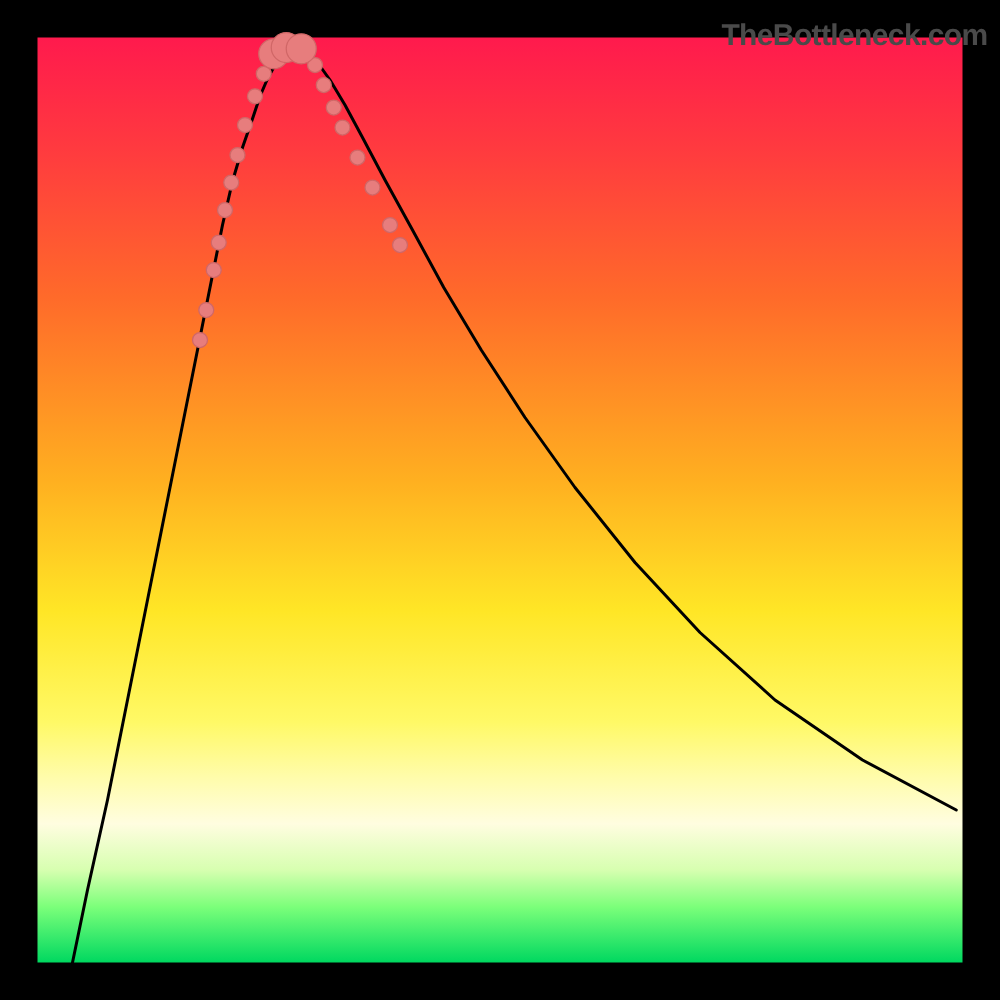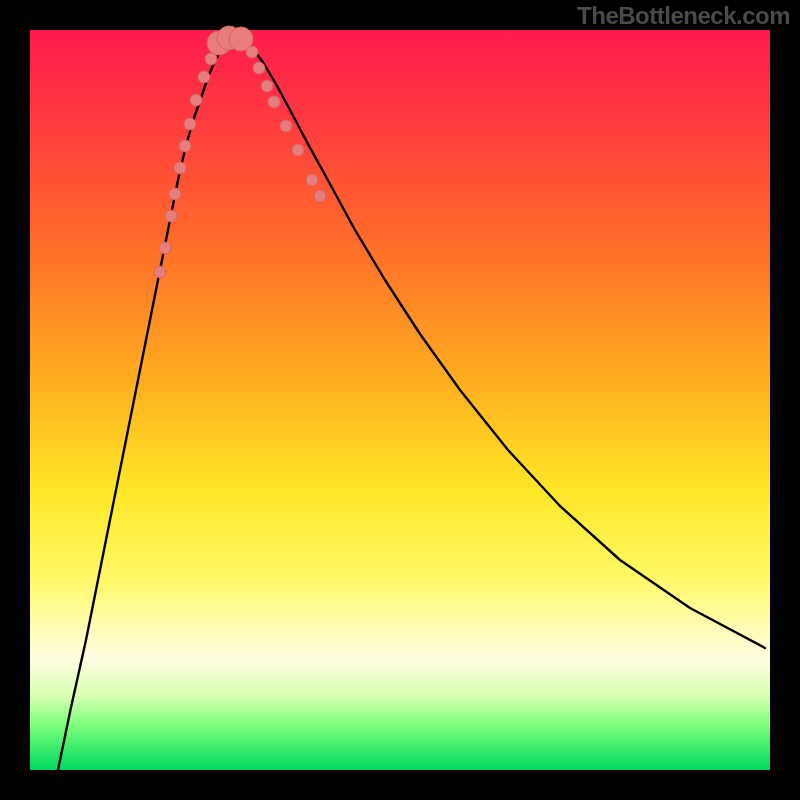--- a/index.html
+++ b/index.html
@@ -25,21 +25,21 @@
       #ffe626 62%,
       #fff966 74%,
       #fffcab 80%,
       #fffde0 85%,
       #d7ffb0 90%,
       #7bff7a 94%,
       #00d860 100%);
   }
   .watermark {
     position: absolute;
-    top: 2px;
+    top: 15px;
     right: 10px;
     font-size: 24px;
     font-weight: 600;
     color: #4a4a4a;
     letter-spacing: -0.5px;
     font-family: Arial, sans-serif;
   }
   svg.plot {
     position: absolute;
     left: 30px;

